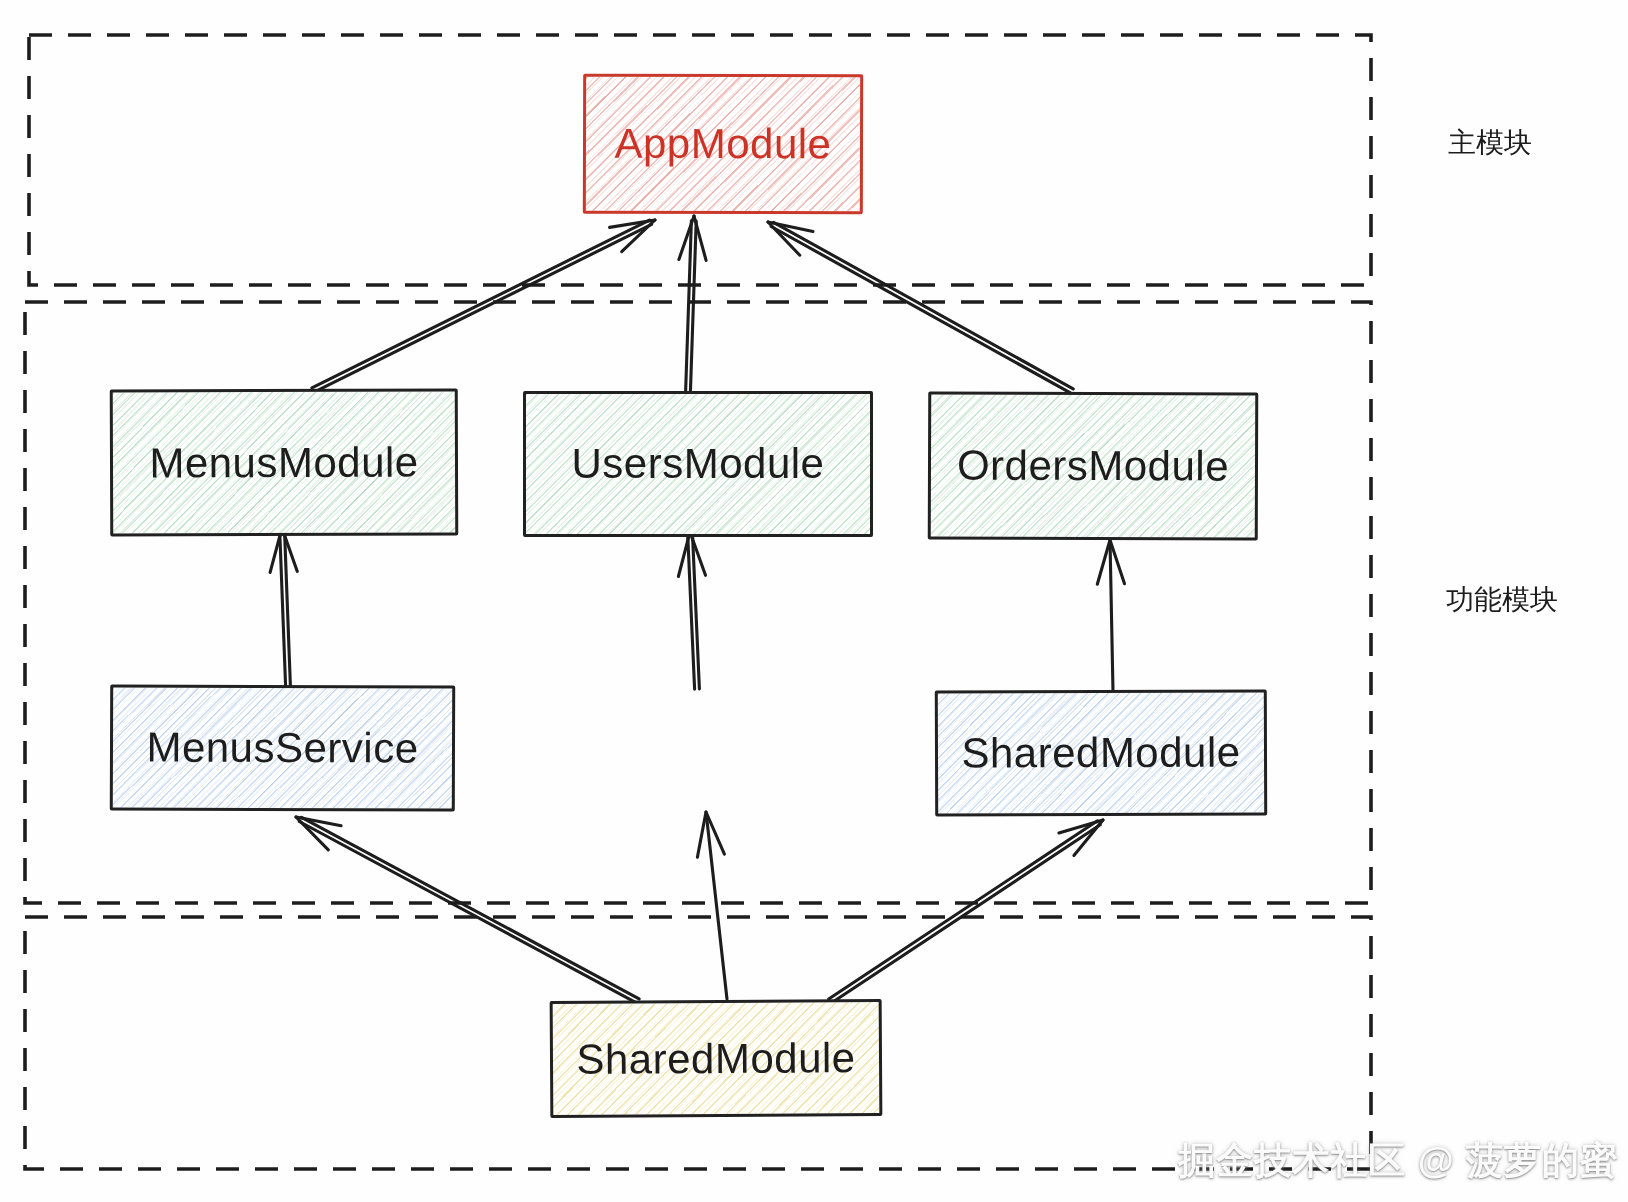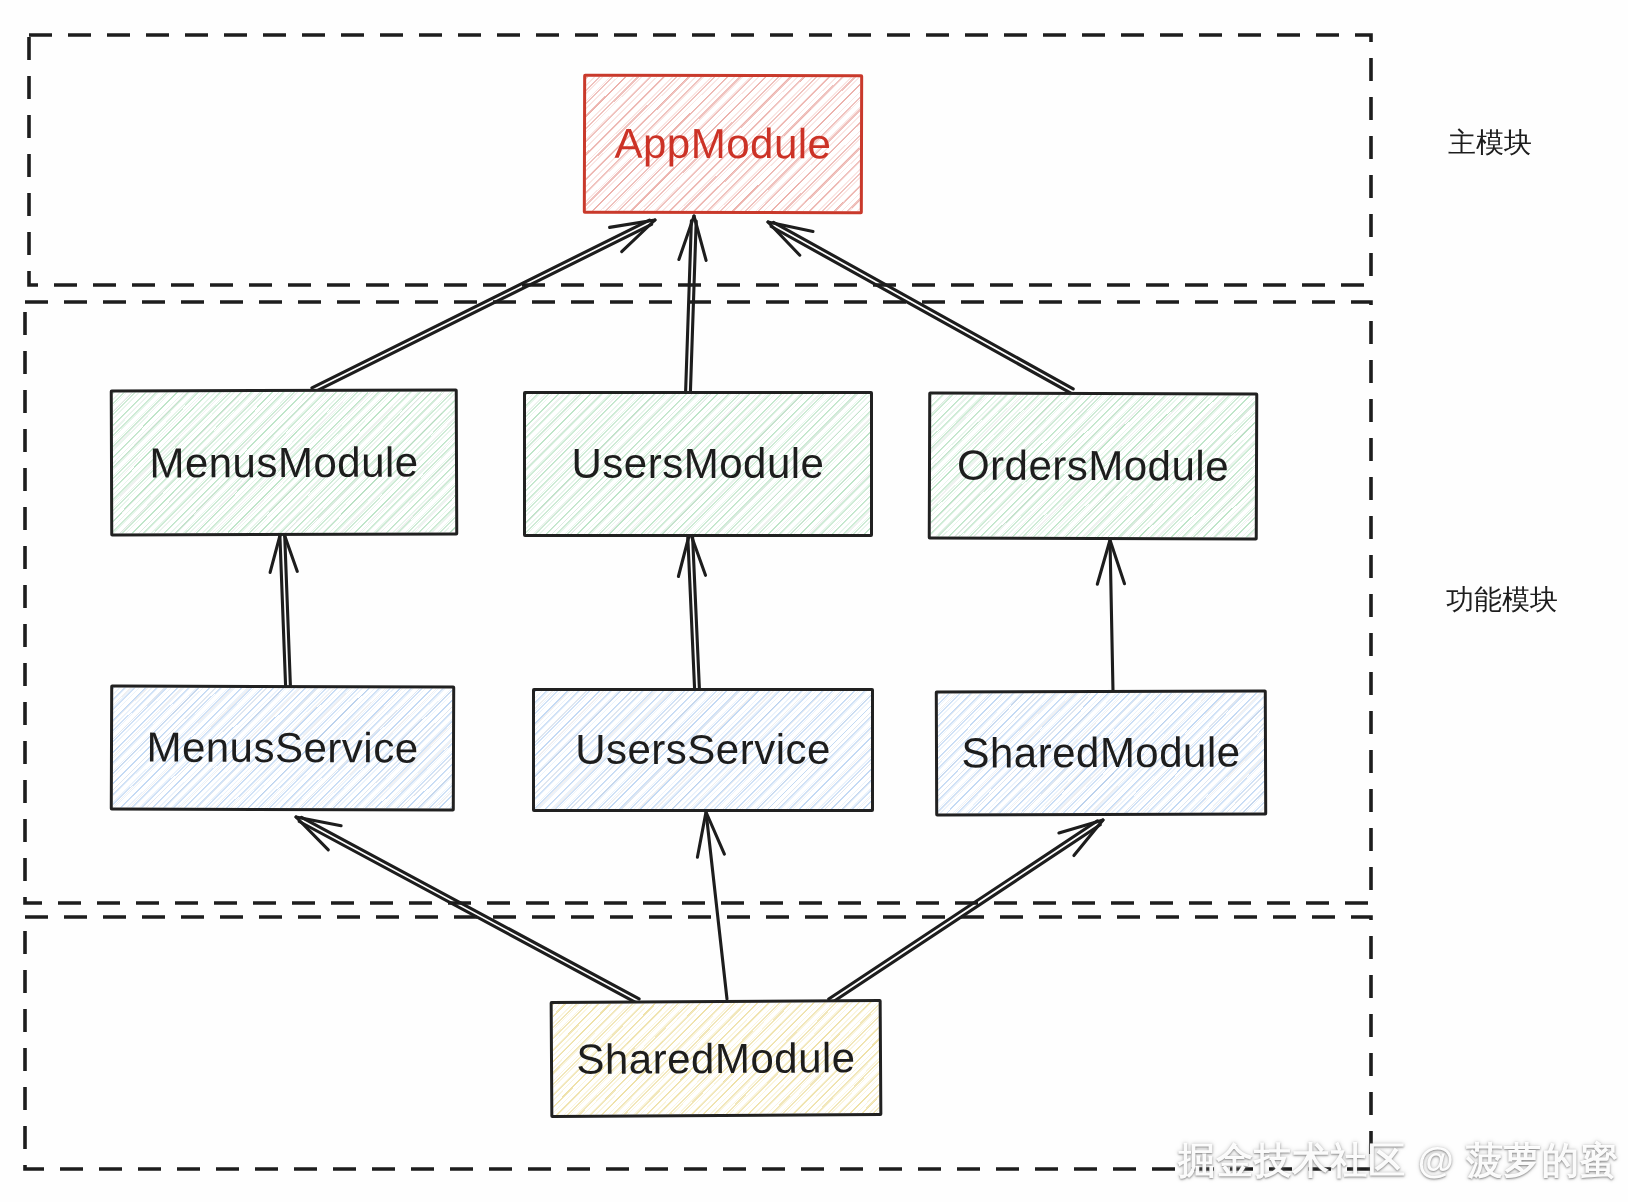--- a/index.html
+++ b/index.html
@@ -143,23 +143,20 @@
   </div>
 
   <div class="node hatch-green tilt-b" style="left:928px;top:392px;width:330px;height:148px;">
     <span>OrdersModule</span>
   </div>
 
   <div class="node hatch-blue tilt-b" style="left:110px;top:685px;width:345px;height:126px;">
     <span>MenusService</span>
   </div>
 
-  <div class="node hatch-blue" style="left:532px;top:688px;width:342px;height:124px;">
-    <span>UsersService</span>
-  </div>
 
   <div class="node hatch-blue tilt-a" style="left:935px;top:690px;width:332px;height:126px;">
     <span>SharedModule</span>
   </div>
 
   <div class="node hatch-yellow" style="left:550px;top:1000px;width:332px;height:117px;">
     <span>SharedModule</span>
   </div>
 
   <div class="section-label" style="left:1490px;top:143px;">主模块</div>

